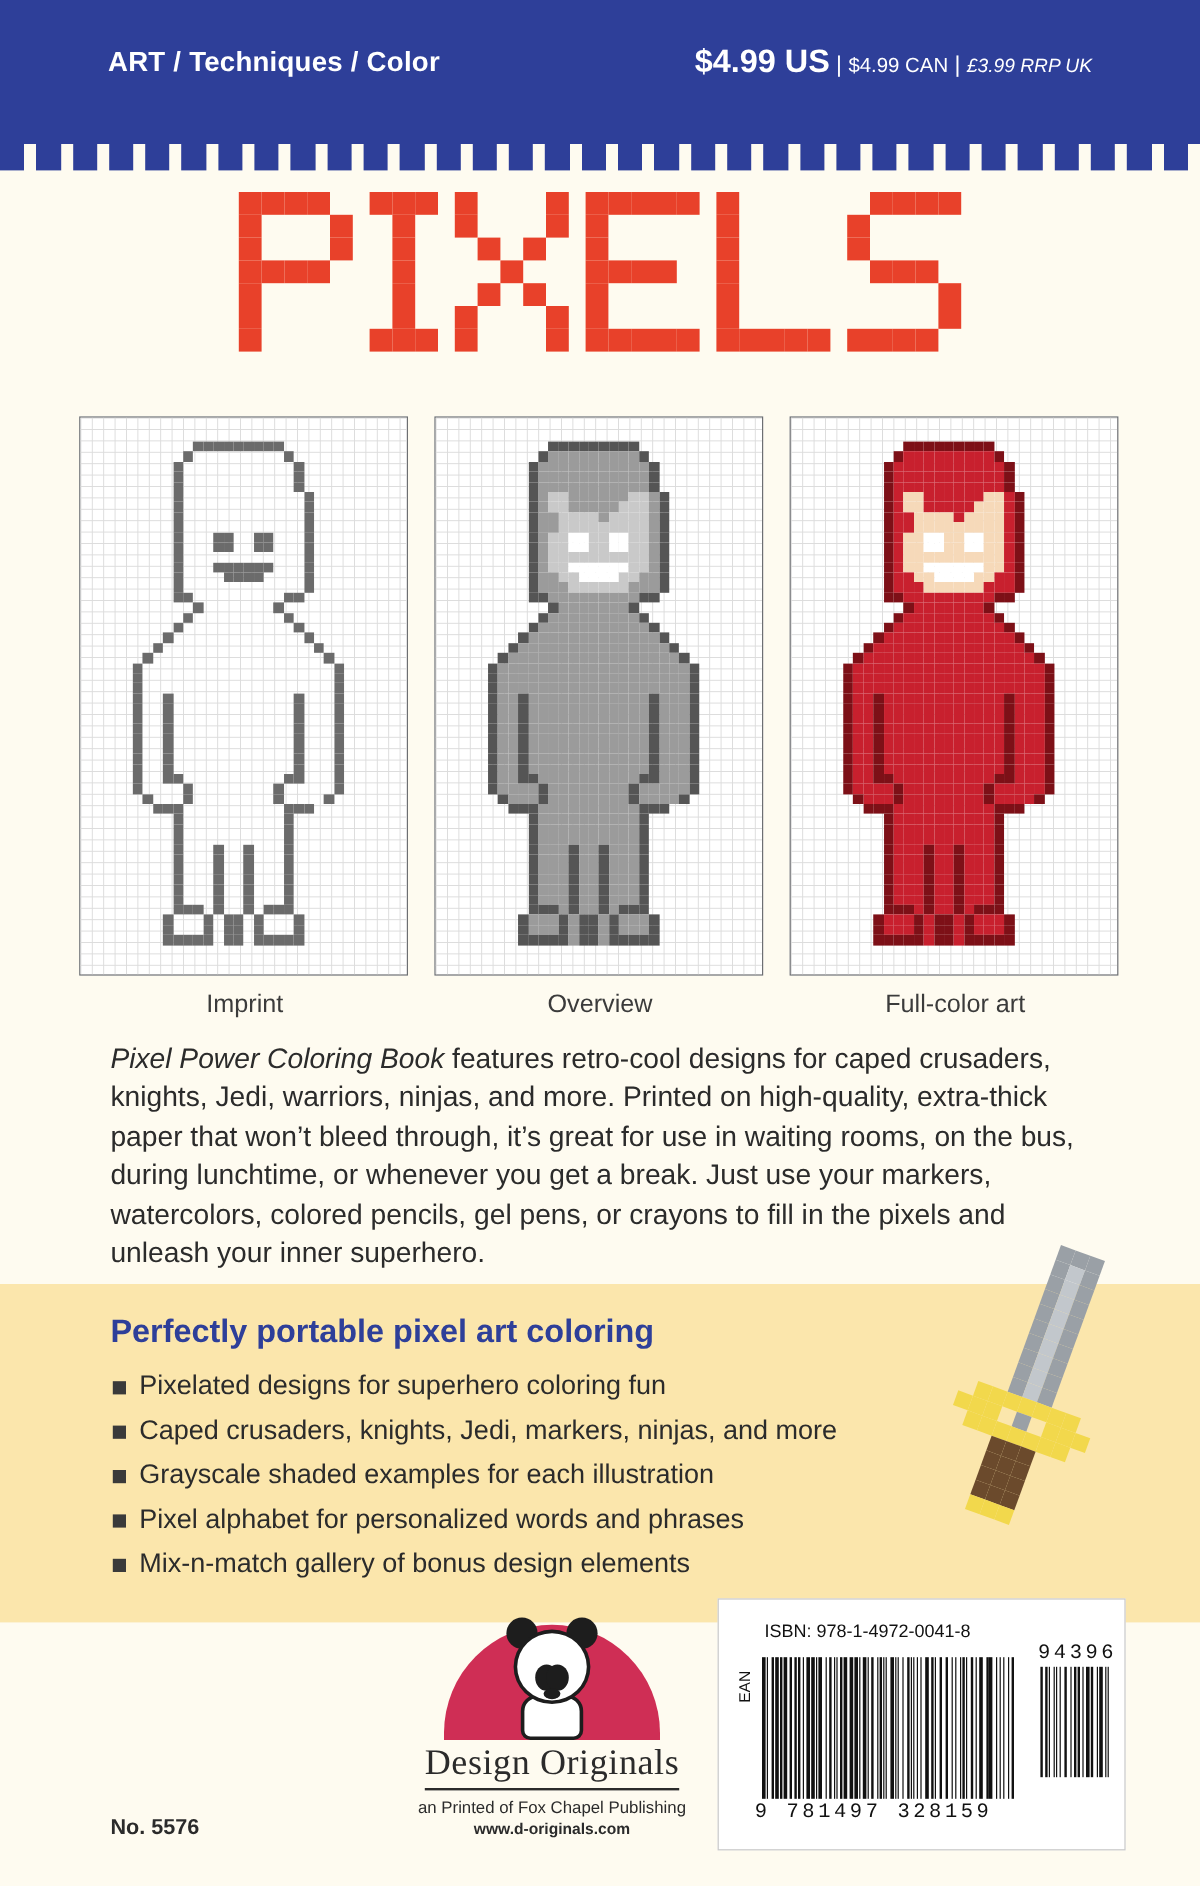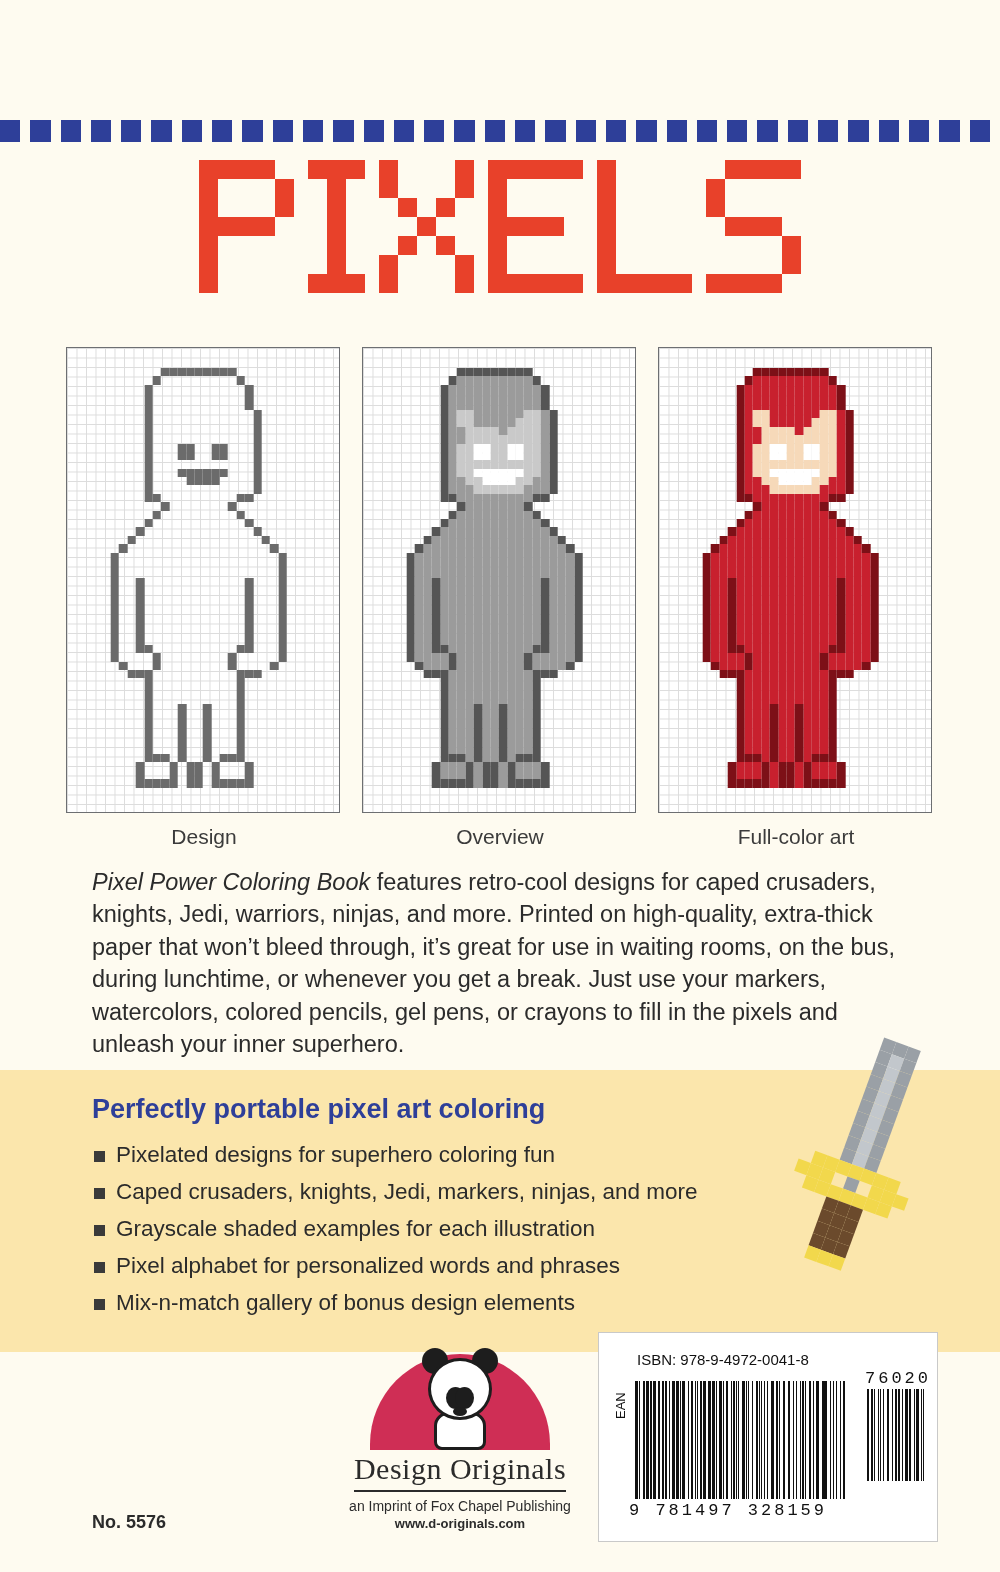--- a/index.html
+++ b/index.html
@@ -407,20 +407,28 @@
     font-size: 17px;
     letter-spacing: 3px;
     color: #111;
   }
 </style>
 </head>
 <body>
 
 <div class="page">
 
+  <div class="top-band">
+    <div class="top-band-inner">
+      <div class="category">ART / Techniques / Color</div>
+      <div class="price-block">
+        <span class="price-main">$4.99 US</span><span class="price-sep"> | </span><span class="price-alt">$4.99 CAN</span><span class="price-sep"> | </span><span class="price-uk">£3.99 RRP UK</span>
+      </div>
+    </div>
+  </div>
 
   <div class="pixel-fringe" id="fringe">
       <i></i>
       <i></i>
       <i></i>
       <i></i>
       <i></i>
       <i></i>
       <i></i>
       <i></i>
@@ -1764,21 +1772,21 @@
             <span style="background: rgb(107, 107, 107);"></span>
             <span style="background: rgb(107, 107, 107);"></span>
             <span style="background: rgb(107, 107, 107);"></span>
             <span style="background: transparent;"></span>
             <span style="background: transparent;"></span>
             <span style="background: transparent;"></span>
             <span style="background: transparent;"></span>
             <span style="background: transparent;"></span>
           </div>
       </div>
-      <div class="panel-caption">Design</div>
+      <div class="panel-caption">Imprint</div>
     </div>
     <div class="panel">
       <div class="panel-box">
         <div class="grid-bg"></div>
         <div class="fig" id="fig-gray">
             <span style="background: transparent;"></span>
             <span style="background: transparent;"></span>
             <span style="background: transparent;"></span>
             <span style="background: transparent;"></span>
             <span style="background: transparent;"></span>
@@ -4196,26 +4204,26 @@
         <div class="panda-ear r"></div>
         <div class="panda-body"></div>
         <div class="panda-head">
           <div class="panda-eye l"></div>
           <div class="panda-eye r"></div>
           <div class="panda-nose"></div>
         </div>
       </div>
     </div>
     <div class="logo-name">Design Originals</div>
-    <div class="logo-sub">an Imprint of Fox Chapel Publishing</div>
+    <div class="logo-sub">an Printed of Fox Chapel Publishing</div>
     <div class="logo-url">www.d-originals.com</div>
   </div>
 
   <div class="barcode-box">
-    <div class="isbn-text">ISBN: 978-9-4972-0041-8</div>
+    <div class="isbn-text">ISBN: 978-1-4972-0041-8</div>
     <div class="ean-label">EAN</div>
     <div class="bars" id="bars-main">
         <i style="width: 3px;"></i>
         <i class="sp" style="width: 1px;"></i>
         <i style="width: 2px;"></i>
         <i class="sp" style="width: 3px;"></i>
         <i style="width: 2px;"></i>
         <i class="sp" style="width: 1px;"></i>
         <i style="width: 3px;"></i>
         <i class="sp" style="width: 2px;"></i>
@@ -4360,18 +4368,18 @@
         <i style="width: 2px;"></i>
         <i class="sp" style="width: 1px;"></i>
         <i style="width: 3px;"></i>
         <i class="sp" style="width: 3px;"></i>
         <i style="width: 1px;"></i>
         <i class="sp" style="width: 1px;"></i>
         <i style="width: 1px;"></i>
         <i class="sp" style="width: 2px;"></i>
       </div>
     <div class="ean-digits">9 781497 328159</div>
-    <div class="addon-digits">76020</div>
+    <div class="addon-digits">94396</div>
   </div>
 
   <div class="footer-num">No. 5576</div>
 
 </div>
 
 </body></html>

